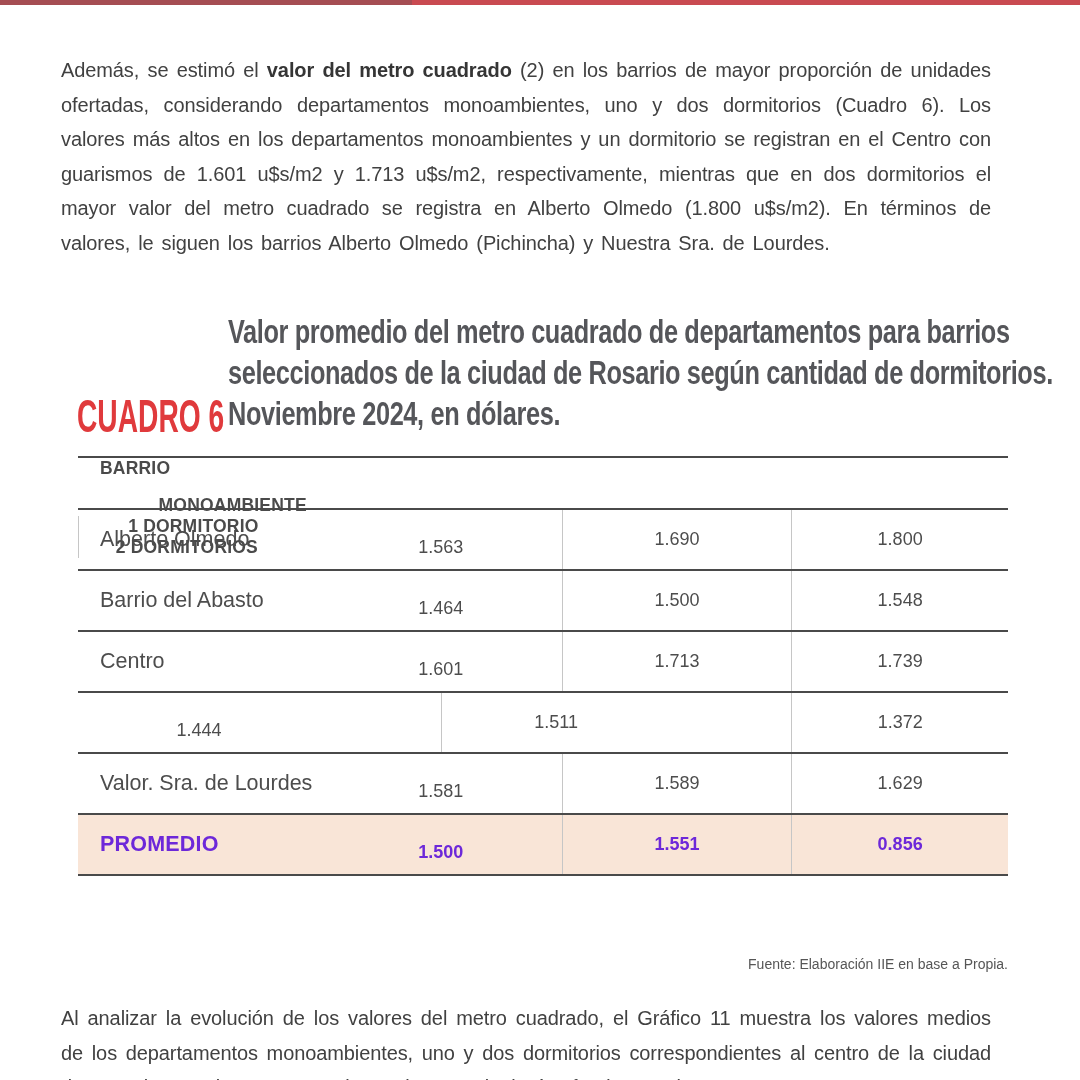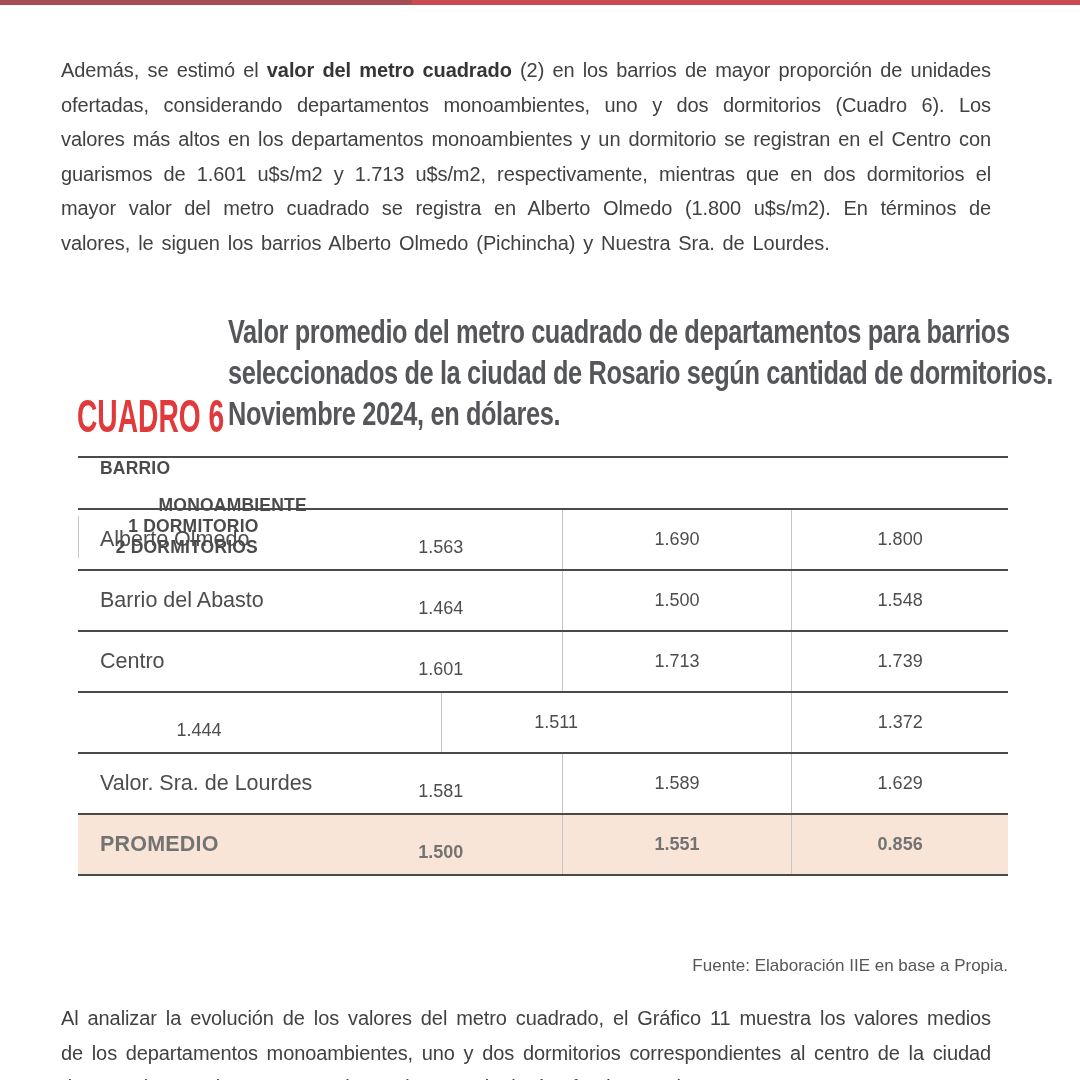--- a/index.html
+++ b/index.html
@@ -81,29 +81,29 @@
   .t-body { height: 61px; }
   .cell { display: flex; align-items: center; }
   .c1 { width: 26%;  justify-content: flex-start; padding-left: 22px; }
   .c2 { width: 26%;  justify-content: center; margin-top: 16px; }
   .c3 { width: 24.7%; justify-content: center; border-left: 1px solid #c6c6c6; }
   .c4 { width: 23.3%; justify-content: center; border-left: 1px solid #c6c6c6; }
   .t-head .cell { font-weight: bold; font-size: 17.5px; color: #4a4a4a; letter-spacing: 0.2px; }
   .t-head .c2 { justify-content: flex-end; padding-right: 13px; }
   .t-body .c1 { font-size: 21.5px; }
   .t-body .c2, .t-body .c3, .t-body .c4 { font-size: 18px; }
-  .t-summary .cell { font-weight: bold; color: #737373; }
+  .t-summary .cell { font-weight: bold; color: #6d28d9; }
   .t-summary .c1 { font-size: 21.5px; letter-spacing: 0.2px; }
   .t-summary .c2, .t-summary .c3, .t-summary .c4 { font-size: 18px; }
 
   .source-note {
     position: absolute;
     right: 72px;
     top: 956px;
-    font-size: 17px;
+    font-size: 14px;
     color: #565656;
     text-align: right;
   }
 </style>
 </head>
 <body>
 
 <div class="page">
 
   <div class="top-bar">

